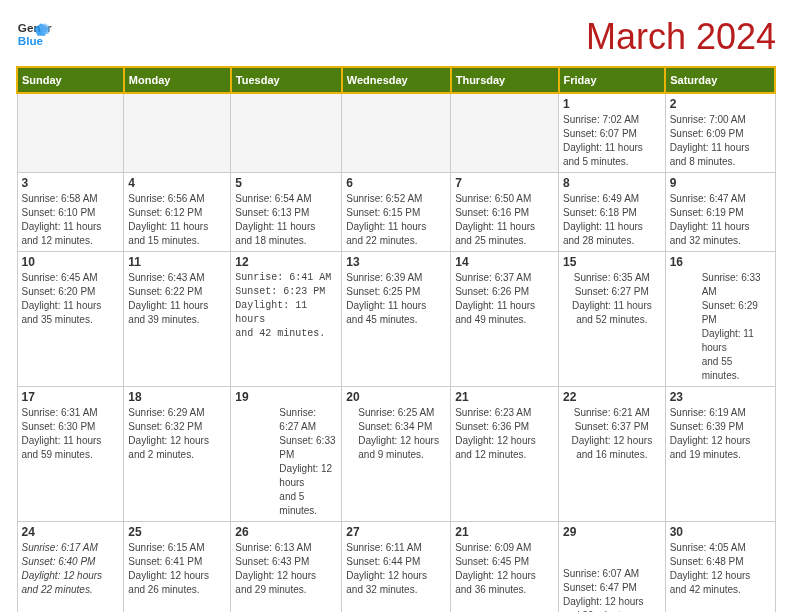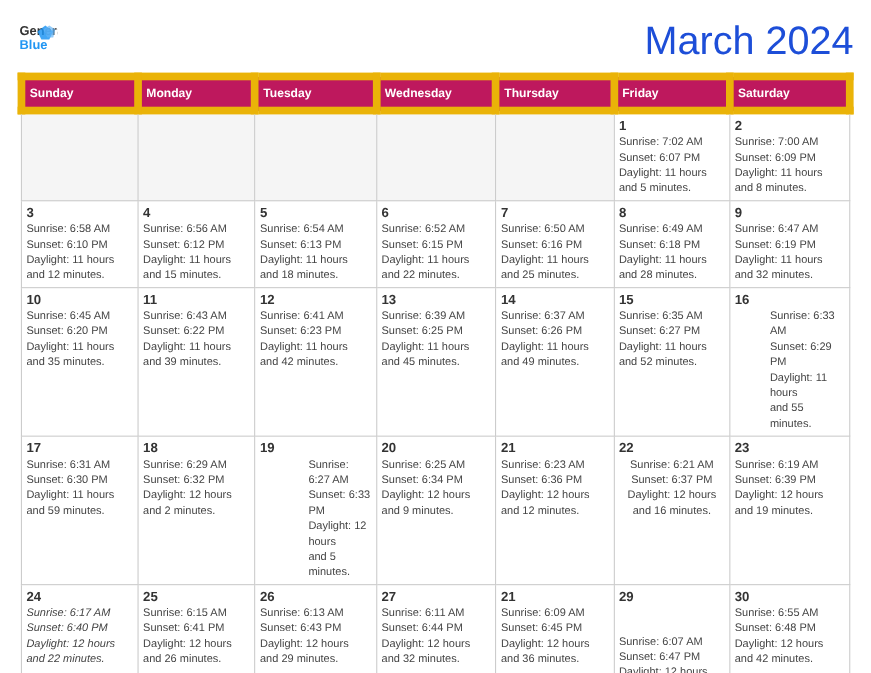--- a/index.html
+++ b/index.html
@@ -24,41 +24,41 @@
     .logo-icon {
       width: 36px;
       height: 36px;
     }
     .title-block {
       text-align: right;
     }
     .month-title {
       font-size: 36px;
       font-weight: normal;
-      color: #1d4ed8;
+      color: #b91c1c;
     }
     .subtitle {
       font-size: 13px;
       color: #555;
       margin-top: 2px;
     }
     .calendar {
       width: 100%;
       border-collapse: collapse;
       font-size: 10.5px;
       margin-top: 8px;
     }
     .calendar th {
-      background: #be185d;
+      background: #4d7c0f;
       color: #fff;
       padding: 6px 4px;
       text-align: left;
       font-weight: bold;
       font-size: 11px;
-      border: 7px solid #eab308;
+      border: 2px solid #eab308;
     }
     .calendar td {
       border: 1px solid #ccc;
       vertical-align: top;
       padding: 3px 4px;
       width: 113px;
       min-height: 70px;
       background: #fff;
     }
     .calendar td.empty {
@@ -188,42 +188,42 @@
         </td>
         <td>
           <div class="day-number">11</div>
           <div class="day-info" style="white-space: pre-line;">Sunrise: 6:43 AM
 Sunset: 6:22 PM
 Daylight: 11 hours
 and 39 minutes.</div>
         </td>
         <td>
           <div class="day-number">12</div>
-          <div class="day-info" style="white-space: pre-line;">Sunrise: 6:41 AM
+          <div class="day-info" style="white-space: pre-line; font-family: Liberation Mono, monospace;">Sunrise: 6:41 AM
 Sunset: 6:23 PM
 Daylight: 11 hours
 and 42 minutes.</div>
         </td>
         <td>
           <div class="day-number">13</div>
           <div class="day-info" style="white-space: pre-line;">Sunrise: 6:39 AM
 Sunset: 6:25 PM
 Daylight: 11 hours
 and 45 minutes.</div>
         </td>
         <td>
           <div class="day-number">14</div>
           <div class="day-info" style="white-space: pre-line;">Sunrise: 6:37 AM
 Sunset: 6:26 PM
 Daylight: 11 hours
 and 49 minutes.</div>
         </td>
         <td>
           <div class="day-number">15</div>
-          <div class="day-info" style="white-space: pre-line;">Sunrise: 6:35 AM
+          <div class="day-info" style="white-space: pre-line; text-align: center;">Sunrise: 6:35 AM
 Sunset: 6:27 PM
 Daylight: 11 hours
 and 52 minutes.</div>
         </td>
         <td>
           <div class="day-number">16</div>
           <div class="day-info" style="white-space: pre-line; margin-left: 32px;">Sunrise: 6:33 AM
 Sunset: 6:29 PM
 Daylight: 11 hours
 and 55 minutes.</div>
@@ -246,21 +246,21 @@
         </td>
         <td>
           <div class="day-number">19</div>
           <div class="day-info" style="white-space: pre-line; margin-left: 44px;">Sunrise: 6:27 AM
 Sunset: 6:33 PM
 Daylight: 12 hours
 and 5 minutes.</div>
         </td>
         <td>
           <div class="day-number">20</div>
-          <div class="day-info" style="white-space: pre-line;">Sunrise: 6:25 AM
+          <div class="day-info" style="white-space: pre-line; margin-left: 12px;">Sunrise: 6:25 AM
 Sunset: 6:34 PM
 Daylight: 12 hours
 and 9 minutes.</div>
         </td>
         <td>
           <div class="day-number">21</div>
           <div class="day-info" style="white-space: pre-line;">Sunrise: 6:23 AM
 Sunset: 6:36 PM
 Daylight: 12 hours
 and 12 minutes.</div>
@@ -318,21 +318,21 @@
         </td>
         <td>
           <div class="day-number">29</div>
           <div class="day-info" style="white-space: pre-line; margin-top: 28px;">Sunrise: 6:07 AM
 Sunset: 6:47 PM
 Daylight: 12 hours
 and 39 minutes.</div>
         </td>
         <td>
           <div class="day-number">30</div>
-          <div class="day-info" style="white-space: pre-line;">Sunrise: 6:55 AM
+          <div class="day-info" style="white-space: pre-line;">Sunrise: 4:05 AM
 Sunset: 6:48 PM
 Daylight: 12 hours
 and 42 minutes.</div>
         </td>
       </tr>
       <tr>
         <td>
           <div class="day-number">31</div>
           <div class="day-info" style="white-space: pre-line; font-style: italic;">Sunrise: 7:03 AM
 Sunset: 7:50 PM

